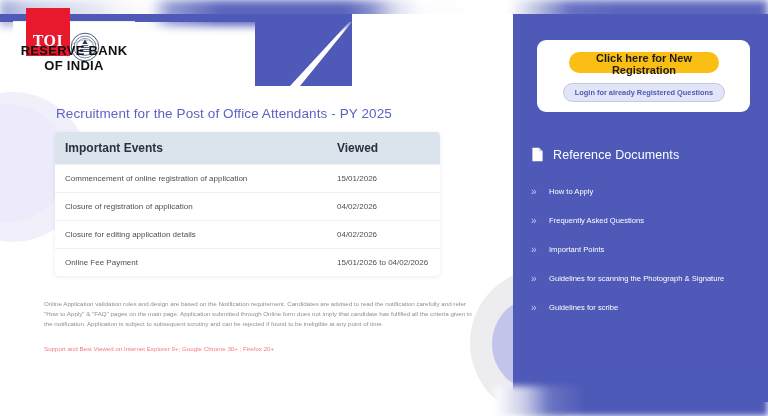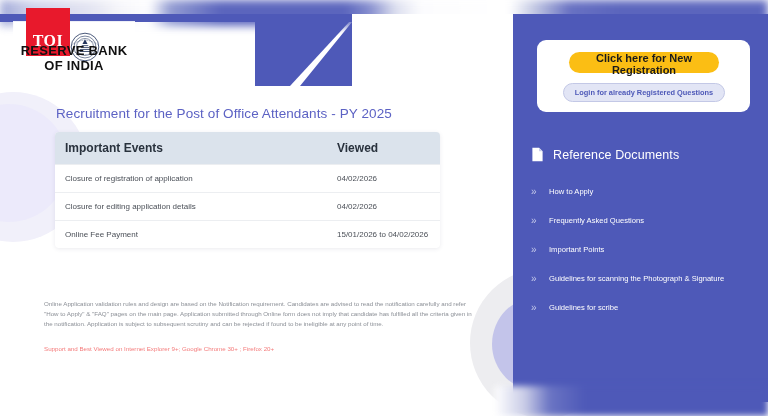--- a/index.html
+++ b/index.html
@@ -291,20 +291,24 @@
 
     <table id="events-table">
       <thead>
         <tr>
           <th class="col-event">Important Events</th>
           <th>Viewed</th>
         </tr>
       </thead>
       <tbody>
         <tr>
+          <td class="col-event">Commencement of online registration of application</td>
+          <td>15/01/2026</td>
+        </tr>
+        <tr>
           <td class="col-event">Closure of registration of application</td>
           <td>04/02/2026</td>
         </tr>
         <tr>
           <td class="col-event">Closure for editing application details</td>
           <td>04/02/2026</td>
         </tr>
         <tr>
           <td class="col-event">Online Fee Payment</td>
           <td>15/01/2026 to 04/02/2026</td>

